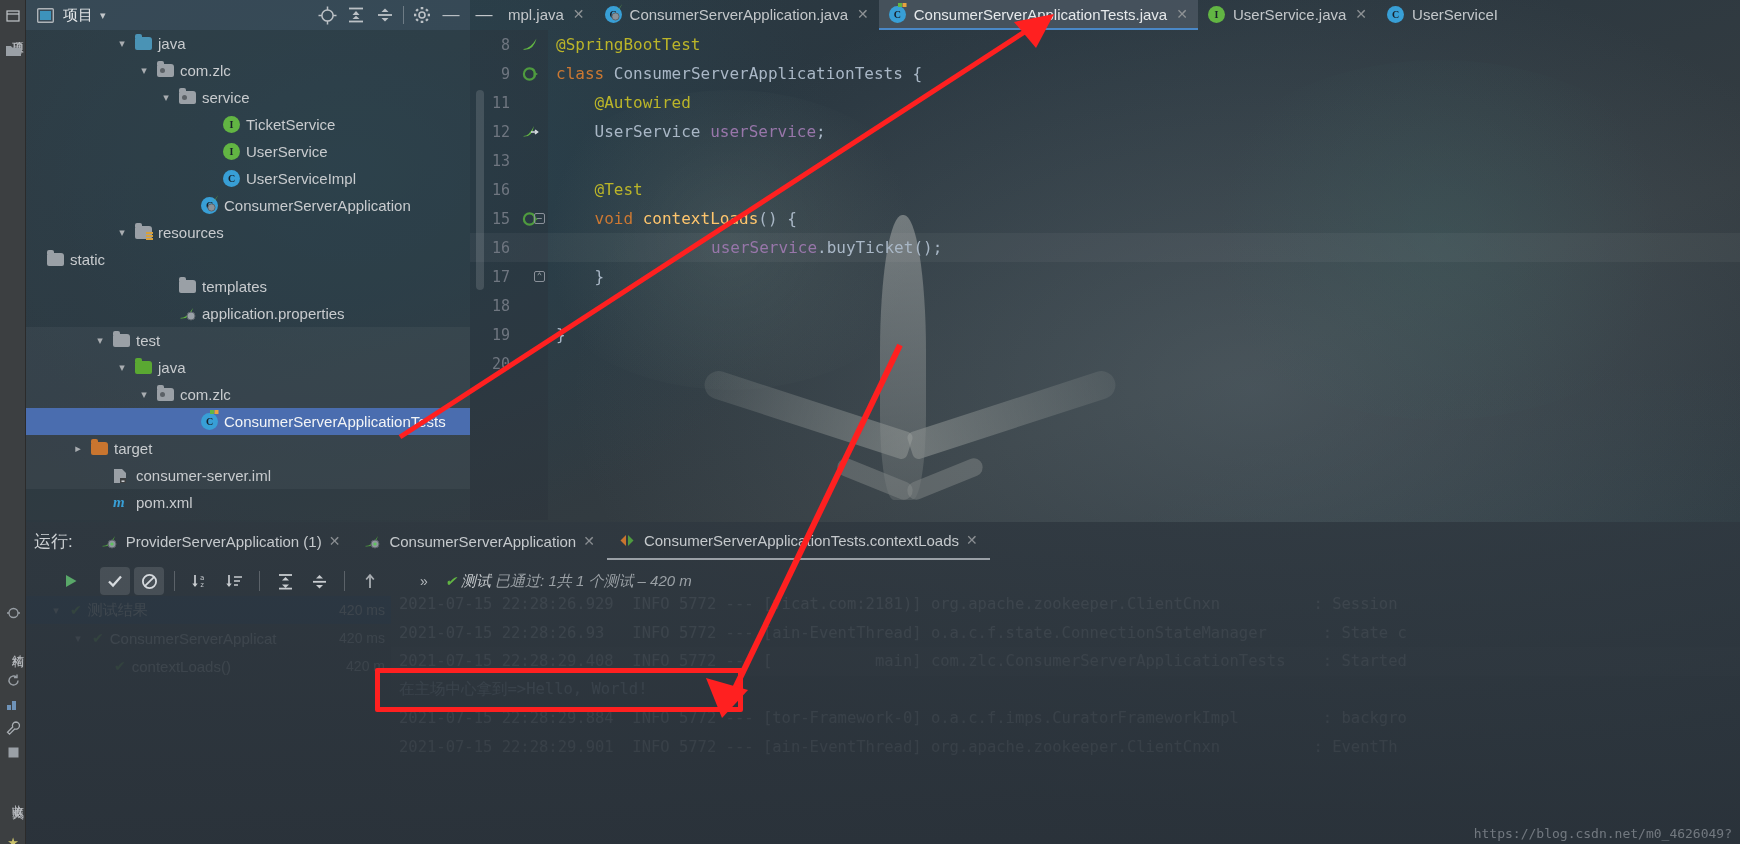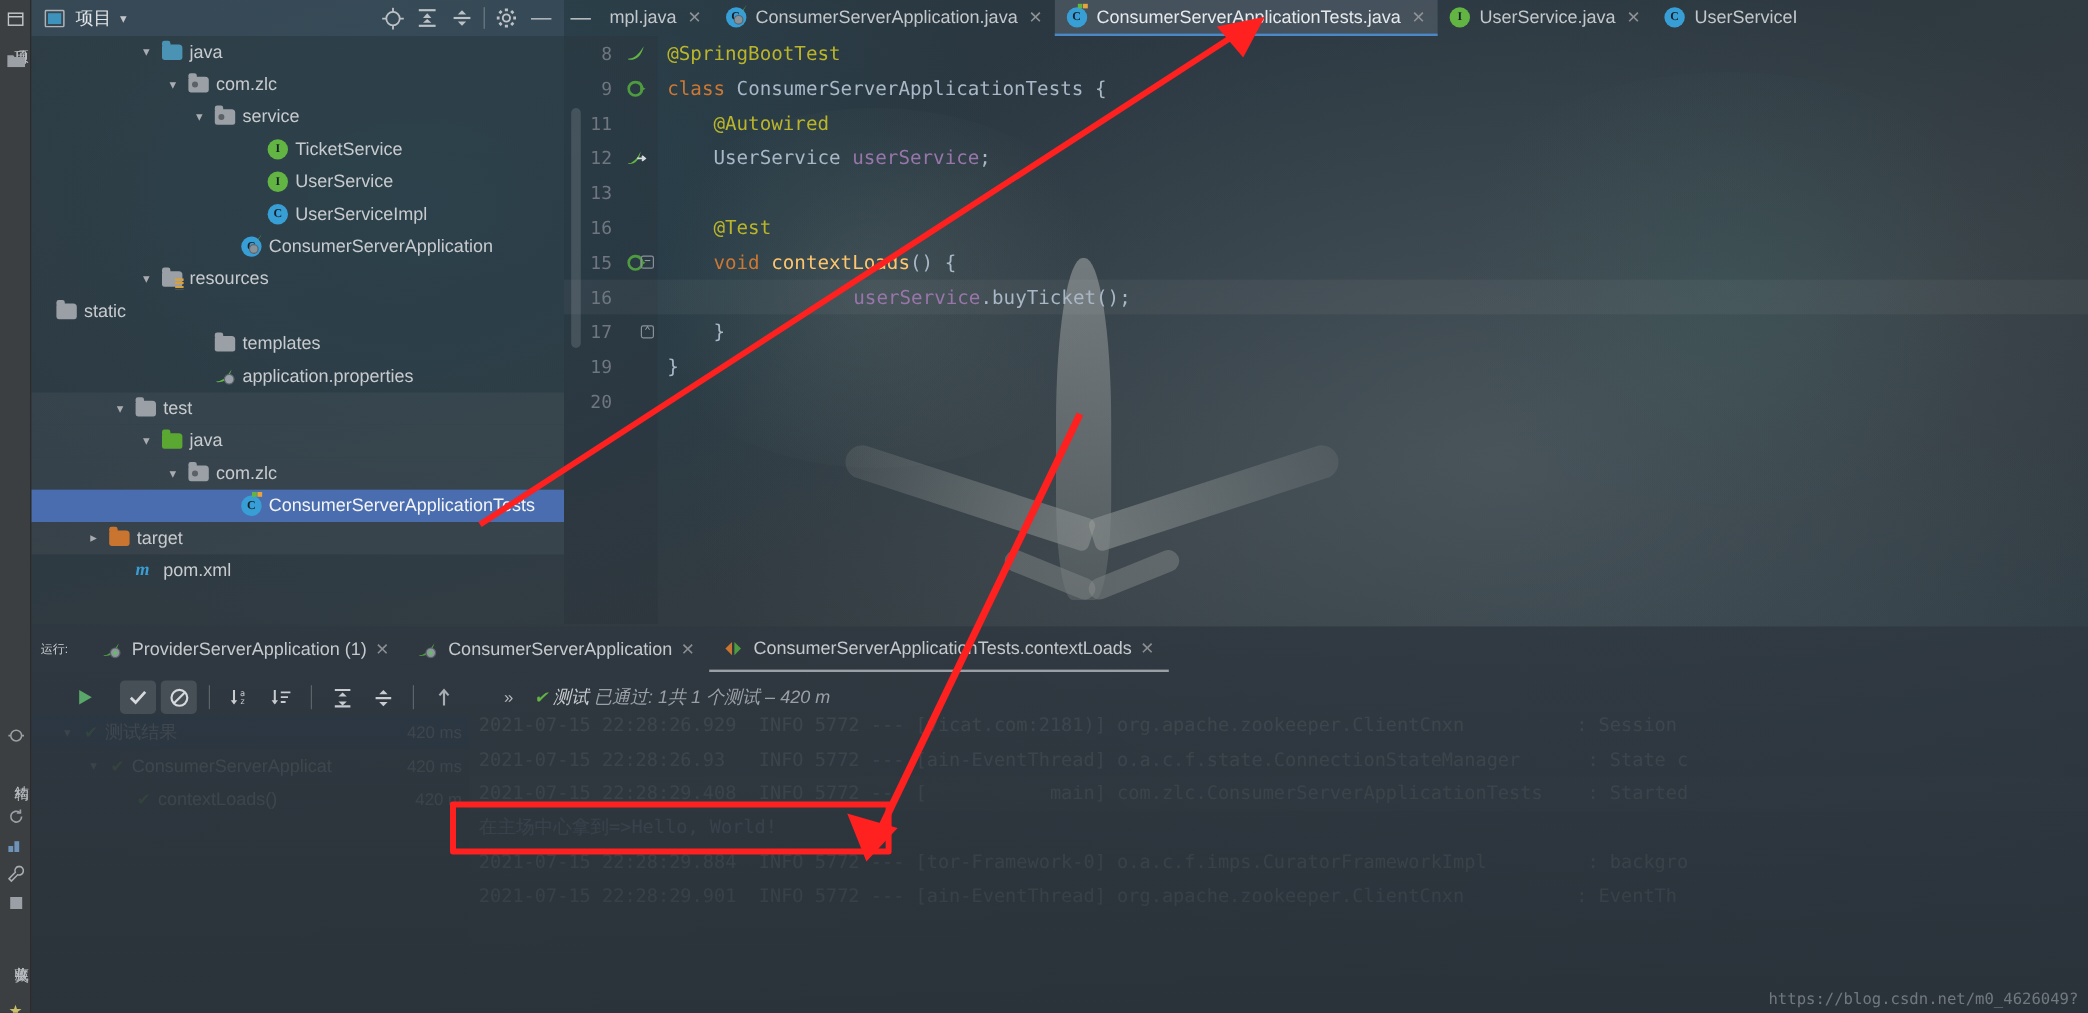--- a/index.html
+++ b/index.html
@@ -118,21 +118,21 @@
   .k-mth { color:#ffc66d; }
   .k-fld { color:#9876aa; }
   .k-pl  { color:#a9b7c6; }
   .fold { position:absolute; left:64px; width:11px; height:11px; border:1px solid #8a9099; color:#a6acb3;
           font-size:9px; line-height:9px; text-align:center; border-radius:2px; }
 
   
   .runpanel { position:absolute; left:26px; top:522px; width:1714px; height:322px; z-index:25;
      background: linear-gradient(180deg, rgba(47,56,64,0.88), rgba(42,50,58,0.92)); }
   .runtabs { height:38px; display:flex; align-items:center; gap:0px; padding-left:8px; color:#c5c9cc; font-size:15px; }
-  .runtablabel { font-size:10px; color:#cdd1d4; margin-right:16px; }
+  .runtablabel { font-size:17px; color:#cdd1d4; margin-right:16px; }
   .runtab { display:flex; align-items:center; gap:7px; padding:0 12px; height:38px; white-space:nowrap; }
   .runtab.active { border-bottom:2px solid #9aa0a6; }
   .runtab .x { color:#8a8e92; font-size:14px; }
   .toolrow { height:42px; display:flex; align-items:center; gap:4px; padding-left:30px; }
   .tbtn { width:30px; height:28px; display:flex; align-items:center; justify-content:center; border-radius:4px; }
   .tbtn.on { background:rgba(255,255,255,0.12); }
   .sep { width:1px; height:20px; background:rgba(255,255,255,0.22); margin:0 6px; }
   .statustxt { font-size:15px; color:#c7cbce; margin-left:2px; white-space:nowrap;font-style:italic; }
   .statustxt .dim { color:#9aa0a5; }
 
@@ -411,20 +411,31 @@
         </span>
         <span>ConsumerServerApplicationTests</span>
       </div>
       <div class="row hov" style="padding-left: 44px;">
         <span class="arrow">▸</span>
         <span class="ficon" style="display: flex; align-items: center;">
           <span class="folder f-orange"></span>
         </span>
         <span>target</span>
       </div>
+      <div class="row hov" style="padding-left: 66px;">
+        <span class="arrow"></span>
+        <span class="ficon" style="display: flex; align-items: center;">
+          <svg width="14" height="16" viewBox="0 0 14 16">
+            <path d="M1 1h8l4 4v10H1z" fill="#9aa0a6"></path>
+            <rect x="7" y="10" width="6" height="5" fill="#3c3f41"></rect>
+            <rect x="8.5" y="12.5" width="3" height="1.4" fill="#d6dade"></rect>
+          </svg>
+        </span>
+        <span>consumer-server.iml</span>
+      </div>
       <div class="row" style="padding-left: 66px;">
         <span class="arrow"></span>
         <span class="ficon" style="display: flex; align-items: center;">
           <span style="color:#389fd6;font-weight:bold;font-style:italic;font-size:15px;font-family:'Liberation Serif',serif;">m</span>
         </span>
         <span>pom.xml</span>
       </div>
     </div>
 
   <div class="tabbar" id="tabbar">
@@ -548,20 +559,25 @@
         <div class="codeline cur-line">
           <span class="lno">16</span>
           <span class="gmark"></span>
           <span class="code">        <span class="k-fld">userService</span><span class="k-pl">.</span><span class="k-cls">buyTicket</span><span class="k-pl">();</span></span>
         </div>
         <div class="codeline">
           <span class="lno">17</span>
           <span class="gmark"></span>
           <span class="fold" style="top: 9px;">⌃</span>
           <span class="code">    <span class="k-pl">}</span></span>
+        </div>
+        <div class="codeline">
+          <span class="lno">18</span>
+          <span class="gmark"></span>
+          <span class="code"></span>
         </div>
         <div class="codeline">
           <span class="lno">19</span>
           <span class="gmark"></span>
           <span class="code"><span class="k-pl">}</span></span>
         </div>
         <div class="codeline">
           <span class="lno">20</span>
           <span class="gmark"></span>
           <span class="code"></span>

